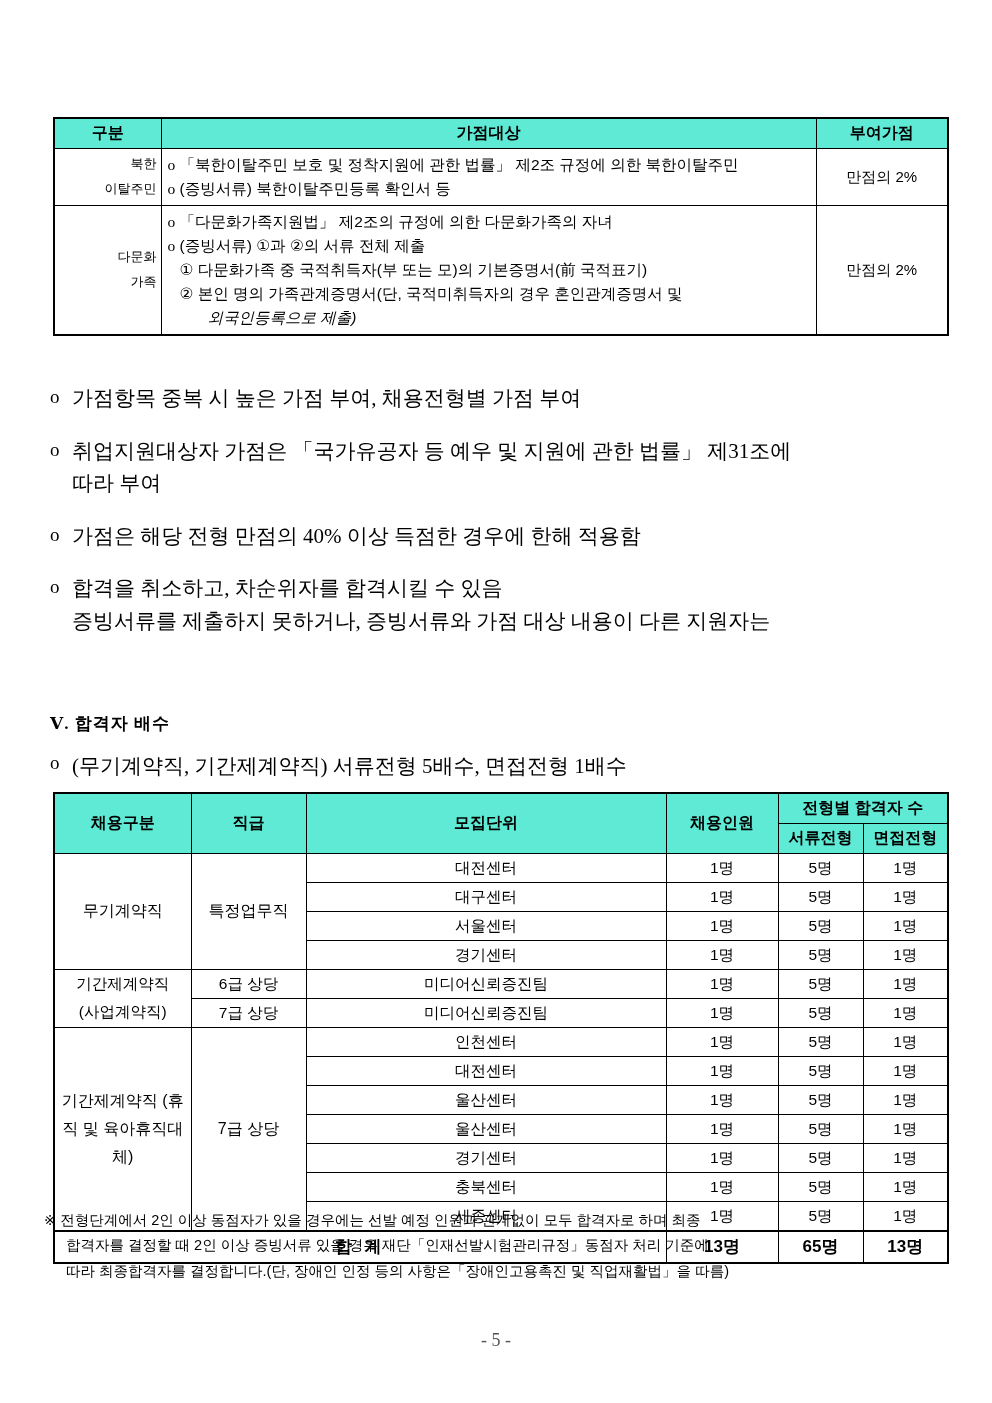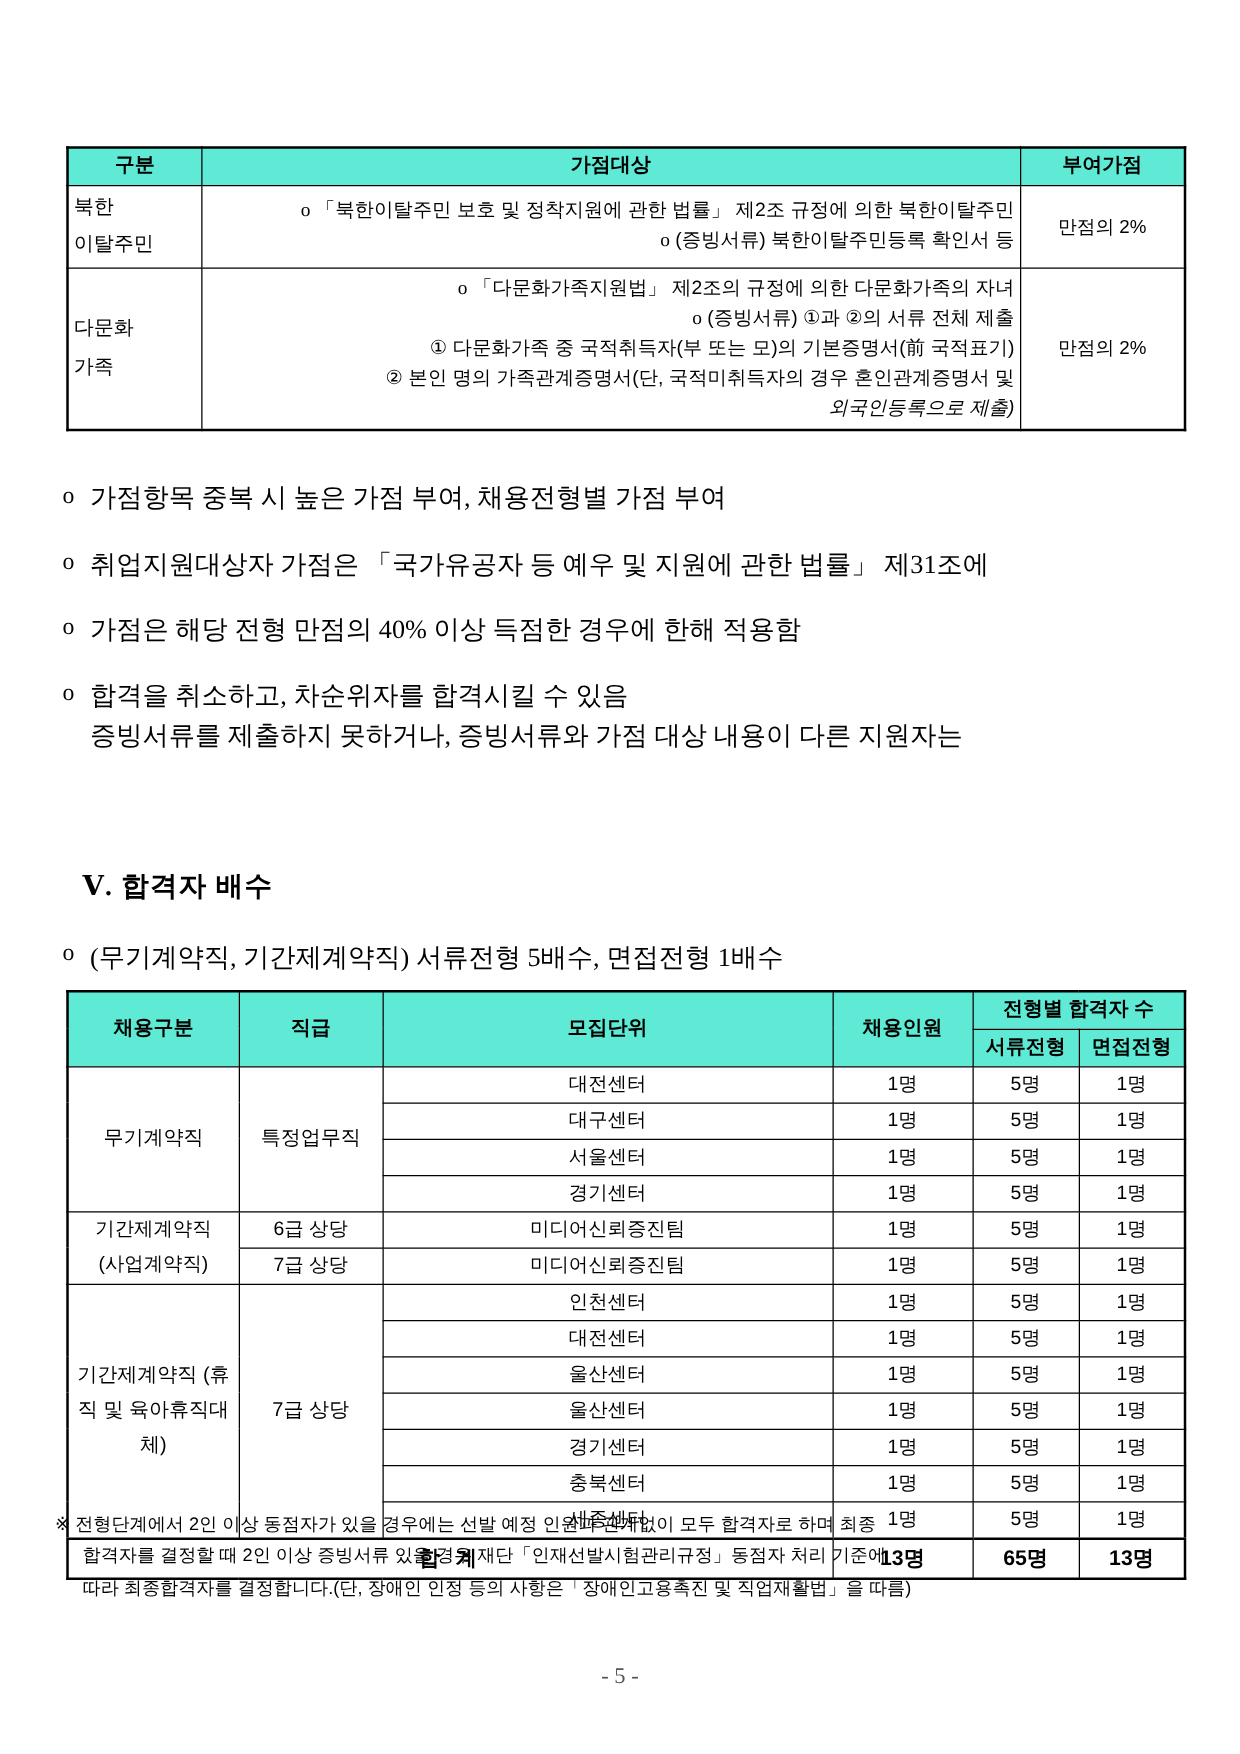--- a/index.html
+++ b/index.html
@@ -51,26 +51,26 @@
     position: absolute;
     left: 53px;
     top: 117px;
     width: 894px;
   }
   #table-bonus { width: 894px; }
   #table-bonus col.c1 { width: 107px; }
   #table-bonus col.c2 { width: 655px; }
   #table-bonus col.c3 { width: 132px; }
   #table-bonus td.cat {
+    text-align: right;
+    font-size: 13px;
+    line-height: 1.9;
+  }
+  #table-bonus td.body {
     text-align: left;
-    font-size: 16px;
-    line-height: 1.9;
-  }
-  #table-bonus td.body {
-    text-align: right;
     padding-left: 6px;
     padding-top: 4px;
     padding-bottom: 4px;
   }
   #table-bonus td.pts {
     text-align: center;
     font-size: 15px;
   }
   #table-bonus .ln { display: block; white-space: nowrap; }
   #table-bonus .ln.ind1 { padding-left: 12px; }
@@ -97,26 +97,25 @@
     width: 22px;
     font-size: 19px;
     line-height: 1.6;
   }
   #notes-list .note .txt { flex: 1 1 auto; }
 
   
   #section-heading {
     position: absolute;
     left: 50px;
-    top: 694px;
-    font-size: 22px;
+    top: 712px;
+    font-size: 17px;
     font-weight: bold;
     letter-spacing: 1px;
     font-family: "Liberation Serif", "DejaVu Serif", serif;
-    margin-left: 16px;
   }
 
   
   #multiplier-line {
     position: absolute;
     left: 50px;
     top: 752px;
     font-size: 21px;
     font-family: "Liberation Serif", "DejaVu Serif", serif;
     display: flex;
@@ -226,20 +225,21 @@
 
     <div class="note">
       <span class="mark">o</span>
       <span class="txt">가점항목 중복 시 높은 가점 부여, 채용전형별 가점 부여</span>
     </div>
 
     <div class="note">
       <span class="mark">o</span>
       <span class="txt">
         <span style="display:block">취업지원대상자 가점은 「국가유공자 등 예우 및 지원에 관한 법률」 제31조에</span>
+        <span style="display:block">따라 부여</span>
       </span>
     </div>
 
     <div class="note">
       <span class="mark">o</span>
       <span class="txt">가점은 해당 전형 만점의 40% 이상 득점한 경우에 한해 적용함</span>
     </div>
 
     <div class="note">
       <span class="mark">o</span>

